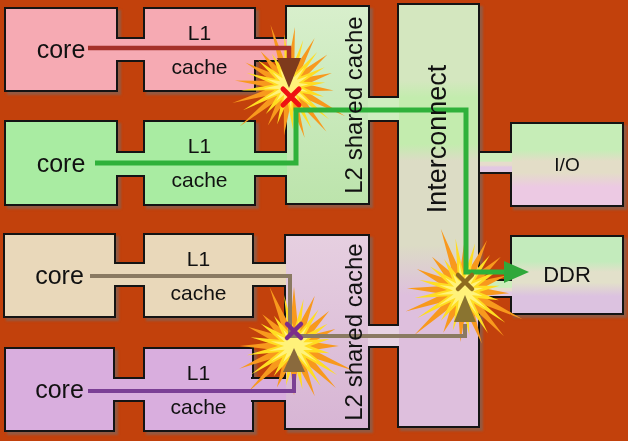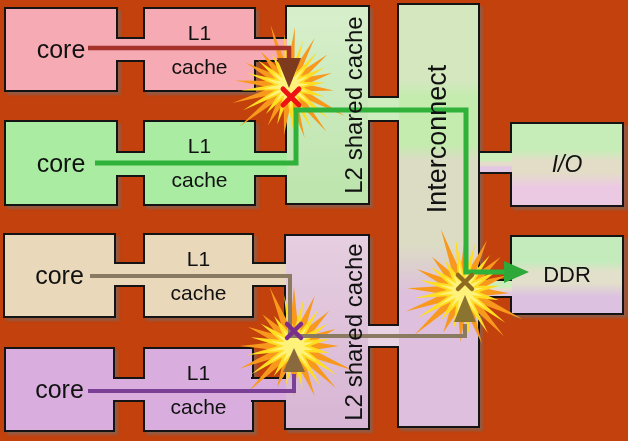--- a/index.html
+++ b/index.html
@@ -18,21 +18,21 @@
        var(--b) 33%,var(--c) 37%,var(--c) 57%,var(--d) 69%,var(--d) 100%);}
   .grad3{background:linear-gradient(180deg,var(--a) 0%,var(--a) 32%,var(--b) 46%,
        var(--b) 60%,var(--c) 78%,var(--c) 100%);}
   .tab-mix{background:linear-gradient(180deg,var(--a) 0%,var(--a) 42%,var(--b) 50%,
        var(--b) 64%,var(--c) 74%,var(--c) 100%);}
   .vlabel{position:absolute;z-index:4;display:flex;align-items:center;justify-content:center;
        white-space:nowrap;transform:rotate(-90deg);}
   .l2-label{width:200px;height:26px;font-size:24px;}
   .ic-label{width:210px;height:30px;font-size:27px;}
   #overlay{position:absolute;left:0;top:0;z-index:3;}
-  .io-label{font-size:23px;font-style:italic;}
+  .io-label{font-size:19px;}
   .ddr-line{font-size:22px;line-height:26px;}
 </style>
 </head>
 <body>
 
 <div id="stage">
 
   <div class="box" style="left: 4px; top: 7px; width: 114px; height: 85px; background-color: rgb(246, 170, 179);">
     <span class="core-label">core</span>
   </div>

